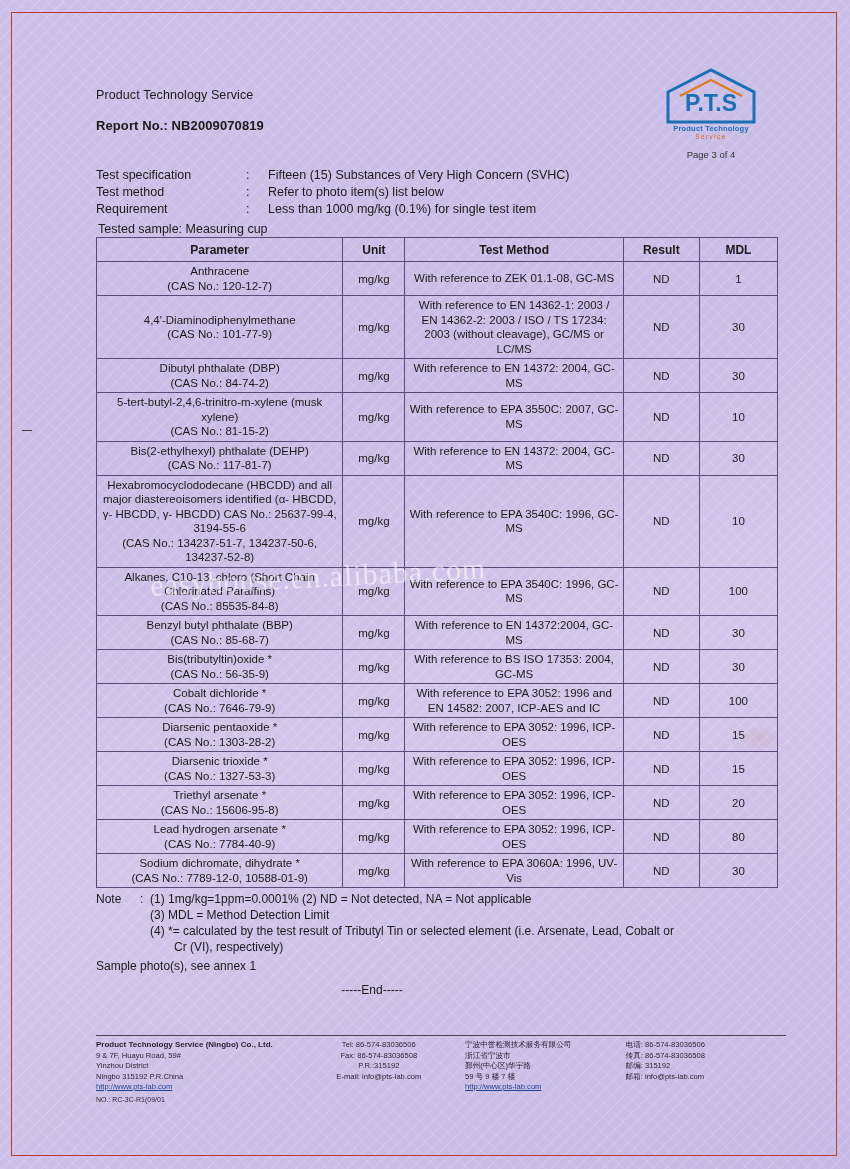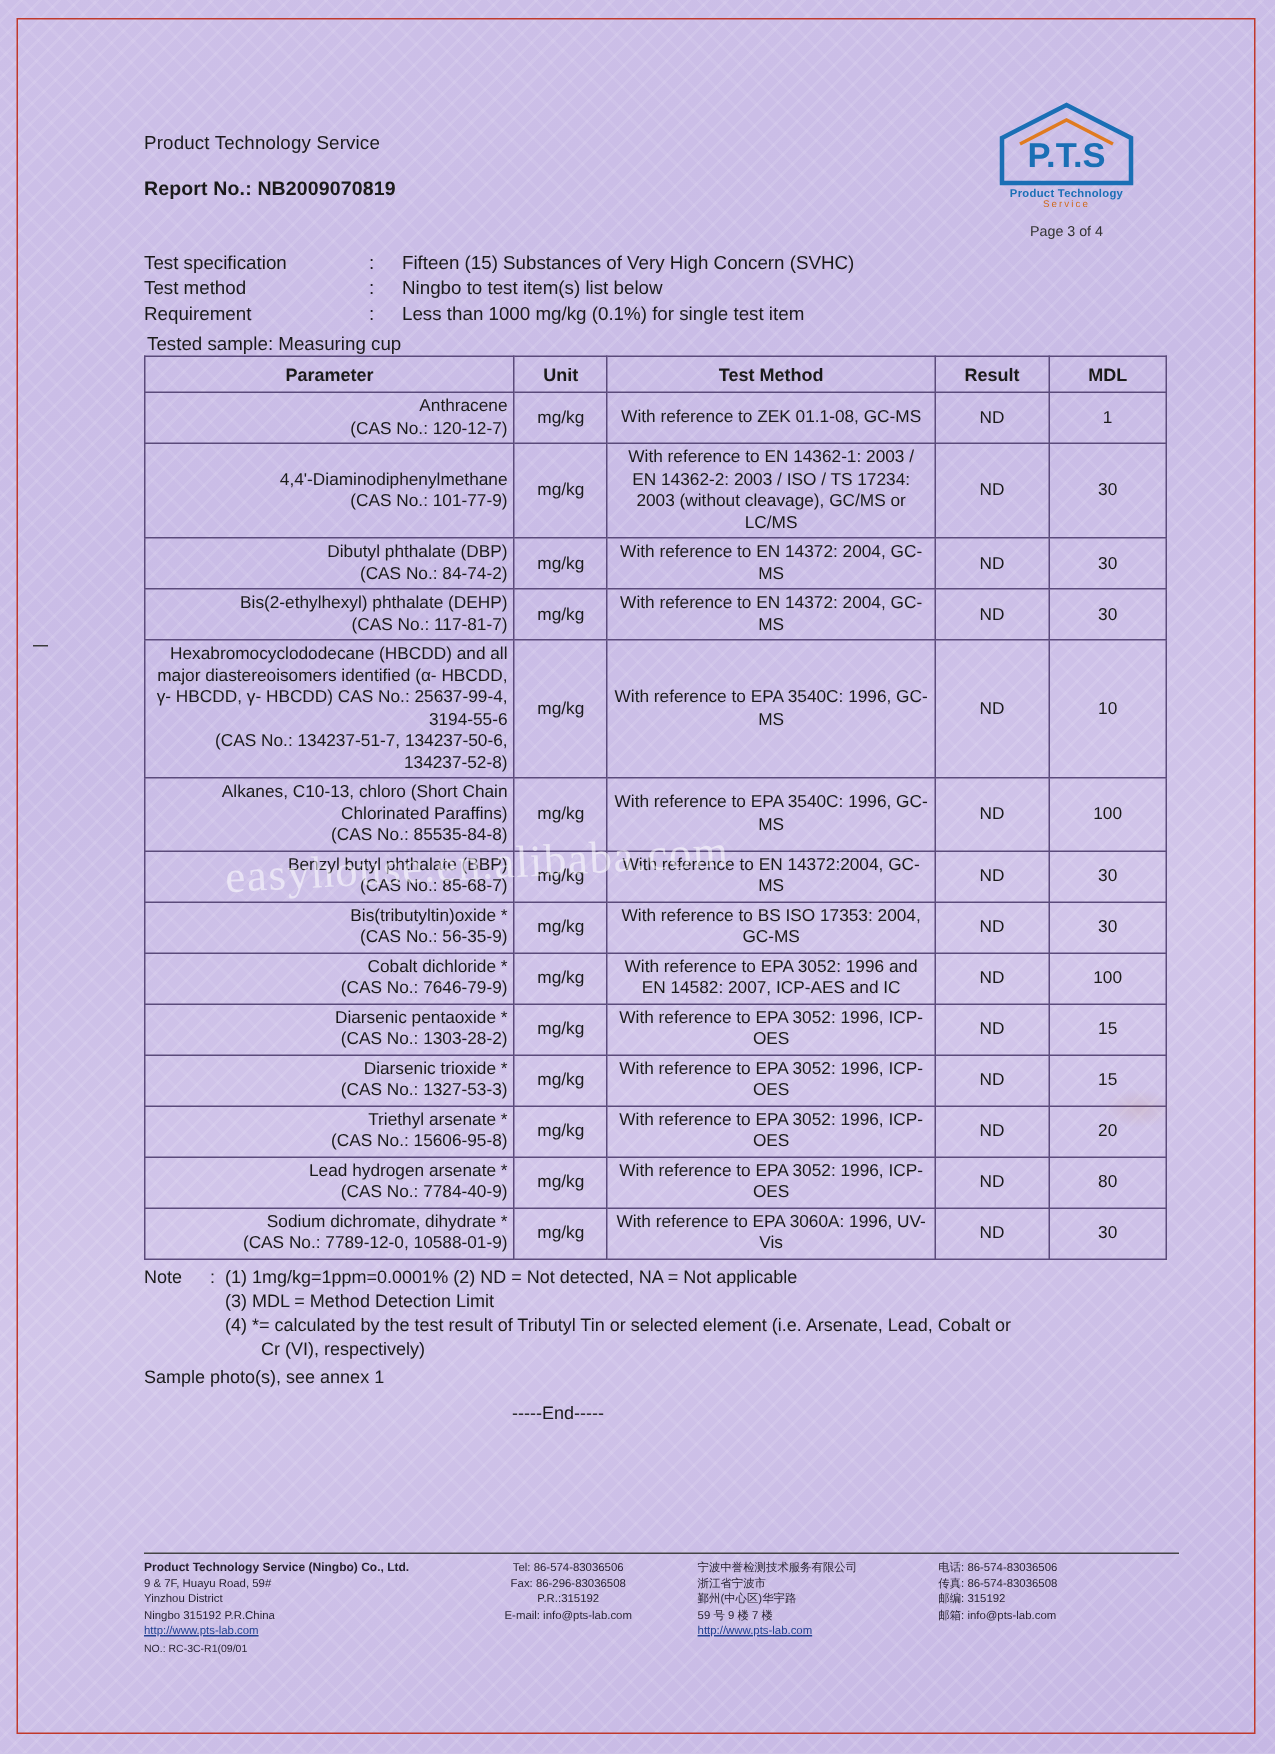--- a/index.html
+++ b/index.html
@@ -119,21 +119,21 @@
     text-align: center;
     height: 19px;
   }
   col.c-param { width: 246px; }
   col.c-unit  { width: 62px; }
   col.c-method{ width: 218px; }
   col.c-result{ width: 76px; }
   col.c-mdl   { width: 78px; }
 
   td.param {
-    text-align: right;
+    text-align: center;
     line-height: 14.5px;
     padding-left: 5px;
   }
   td.center { text-align: center; }
   td.method {
     text-align: center;
     line-height: 14.5px;
   }
 
   
@@ -240,21 +240,21 @@
 
     <div class="spec">
       <div class="spec-row">
         <div class="spec-label">Test specification</div>
         <div class="spec-colon">:</div>
         <div class="spec-val">Fifteen (15) Substances of Very High Concern (SVHC)</div>
       </div>
       <div class="spec-row">
         <div class="spec-label">Test method</div>
         <div class="spec-colon">:</div>
-        <div class="spec-val">Ningbo to test item(s) list below</div>
+        <div class="spec-val">Refer to photo item(s) list below</div>
       </div>
       <div class="spec-row">
         <div class="spec-label">Requirement</div>
         <div class="spec-colon">:</div>
         <div class="spec-val">Less than 1000 mg/kg (0.1%) for single test item</div>
       </div>
     </div>
 
     <div class="tested">Tested sample: Measuring cup</div>
 
@@ -291,20 +291,27 @@
             <td class="center">30</td>
           </tr>
           <tr>
             <td class="param">Dibutyl phthalate (DBP)<br>(CAS No.: 84-74-2)</td>
             <td class="center">mg/kg</td>
             <td class="method">With reference to EN 14372: 2004, GC-MS</td>
             <td class="center">ND</td>
             <td class="center">30</td>
           </tr>
           <tr>
+            <td class="param">5-tert-butyl-2,4,6-trinitro-m-xylene (musk xylene)<br>(CAS No.: 81-15-2)</td>
+            <td class="center">mg/kg</td>
+            <td class="method">With reference to EPA 3550C: 2007,  GC-MS</td>
+            <td class="center">ND</td>
+            <td class="center">10</td>
+          </tr>
+          <tr>
             <td class="param">Bis(2-ethylhexyl) phthalate (DEHP)<br>(CAS No.: 117-81-7)</td>
             <td class="center">mg/kg</td>
             <td class="method">With reference to EN 14372: 2004, GC-MS</td>
             <td class="center">ND</td>
             <td class="center">30</td>
           </tr>
           <tr>
             <td class="param">Hexabromocyclododecane (HBCDD) and all major diastereoisomers identified (α- HBCDD, γ- HBCDD, γ- HBCDD) CAS No.: 25637-99-4, 3194-55-6<br>(CAS No.: 134237-51-7, 134237-50-6, 134237-52-8)</td>
             <td class="center">mg/kg</td>
             <td class="method">With reference to EPA 3540C: 1996, GC-MS</td>
@@ -400,21 +407,21 @@
       <div class="fc1">
         <div class="f-title">Product Technology Service (Ningbo) Co., Ltd.</div>
         <div>9 &amp; 7F, Huayu Road, 59#</div>
         <div>Yinzhou District</div>
         <div>Ningbo 315192  P.R.China</div>
         <div class="f-link">http://www.pts-lab.com</div>
         <div class="f-no">NO.: RC-3C-R1(09/01</div>
       </div>
       <div class="fc2">
         <div>Tel: 86-574-83036506</div>
-        <div>Fax: 86-296-83036508</div>
+        <div>Fax: 86-574-83036508</div>
         <div>P.R.:315192</div>
         <div>E-mail: info@pts-lab.com</div>
       </div>
       <div class="fc3">
         <div>宁波中誉检测技术服务有限公司</div>
         <div>浙江省宁波市</div>
         <div>鄞州(中心区)华宇路</div>
         <div>59 号 9 楼 7 楼</div>
         <div class="f-link">http://www.pts-lab.com</div>
       </div>

